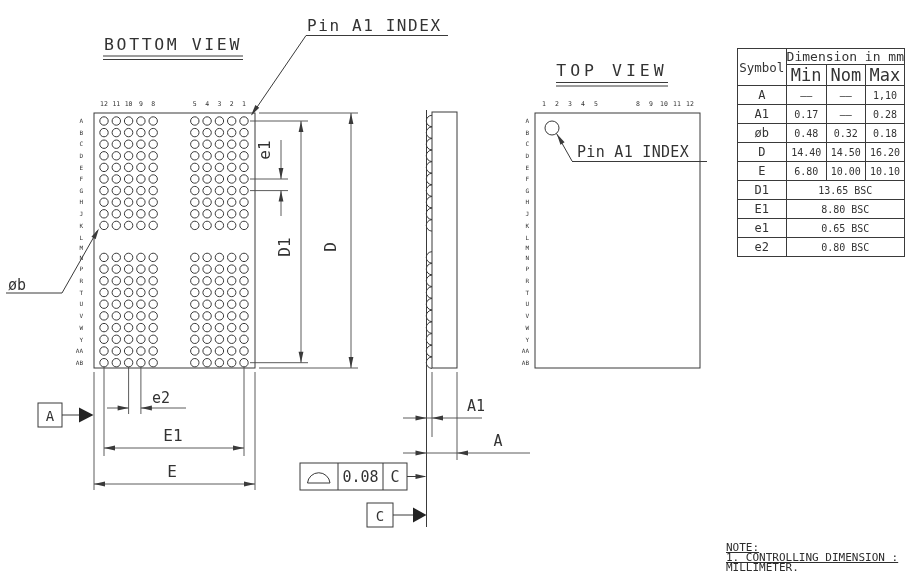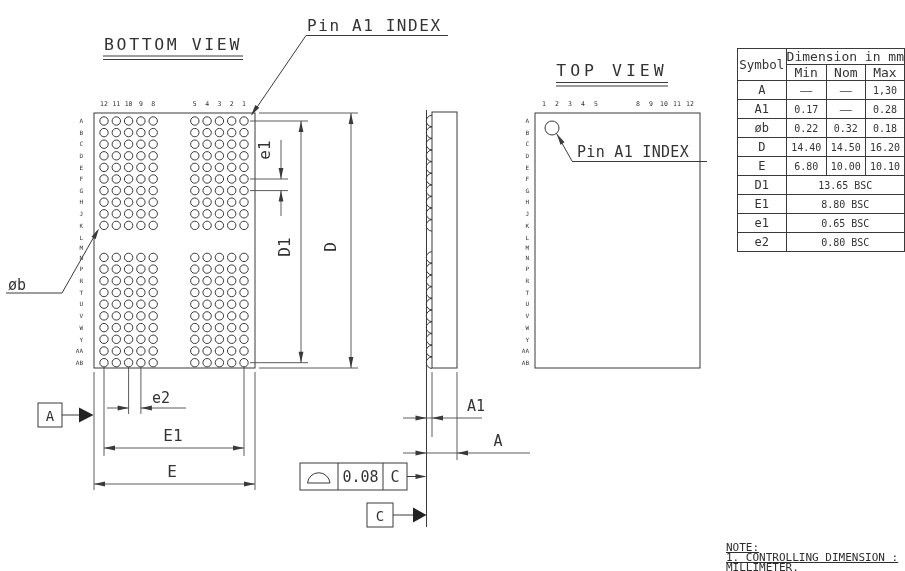--- a/index.html
+++ b/index.html
@@ -22,21 +22,21 @@
   .t-col{font-size:6.5px;}
   
   .dim-table-wrap{position:absolute;left:737px;top:5px;margin-top:43px;}
   table{border-collapse:collapse;table-layout:fixed;}
   th,td{border:1px solid #3a3a3a;text-align:center;vertical-align:middle;
         font-weight:normal;padding:0;overflow:hidden;white-space:nowrap;}
   col.c1{width:58px}col.c2{width:36px}col.c3{width:35px}col.c4{width:35px}
   tr.hr1{height:13px}tr.hr2{height:16px}tr.dr{height:19px}
   .c-sym-h{font-size:12.5px}
   .c-dim-h{font-size:13px}
-  .c-mnm{font-size:13px}
+  .c-mnm{font-size:17px}
   .c-sym{font-size:12px}
   .c-val{font-size:10px}
   
   .note{position:absolute;left:726px;top:543px;font-size:11px;line-height:10px;color:#2e2e2e;text-decoration:underline;}
 </style>
 </head>
 <body>
 
 <div class="stage">
 
@@ -478,31 +478,31 @@
           </tr>
           <tr class="hr2">
             <th class="c-mnm">Min</th>
             <th class="c-mnm">Nom</th>
             <th class="c-mnm">Max</th>
           </tr>
           <tr class="dr">
             <td class="c-sym">A</td>
             <td class="c-val">——</td>
             <td class="c-val">——</td>
-            <td class="c-val">1,30</td>
+            <td class="c-val">1,10</td>
           </tr>
           <tr class="dr">
             <td class="c-sym">A1</td>
             <td class="c-val">0.17</td>
             <td class="c-val">——</td>
             <td class="c-val">0.28</td>
           </tr>
           <tr class="dr">
             <td class="c-sym">øb</td>
-            <td class="c-val">0.22</td>
+            <td class="c-val">0.48</td>
             <td class="c-val">0.32</td>
             <td class="c-val">0.18</td>
           </tr>
           <tr class="dr">
             <td class="c-sym">D</td>
             <td class="c-val">14.40</td>
             <td class="c-val">14.50</td>
             <td class="c-val">16.20</td>
           </tr>
           <tr class="dr">

